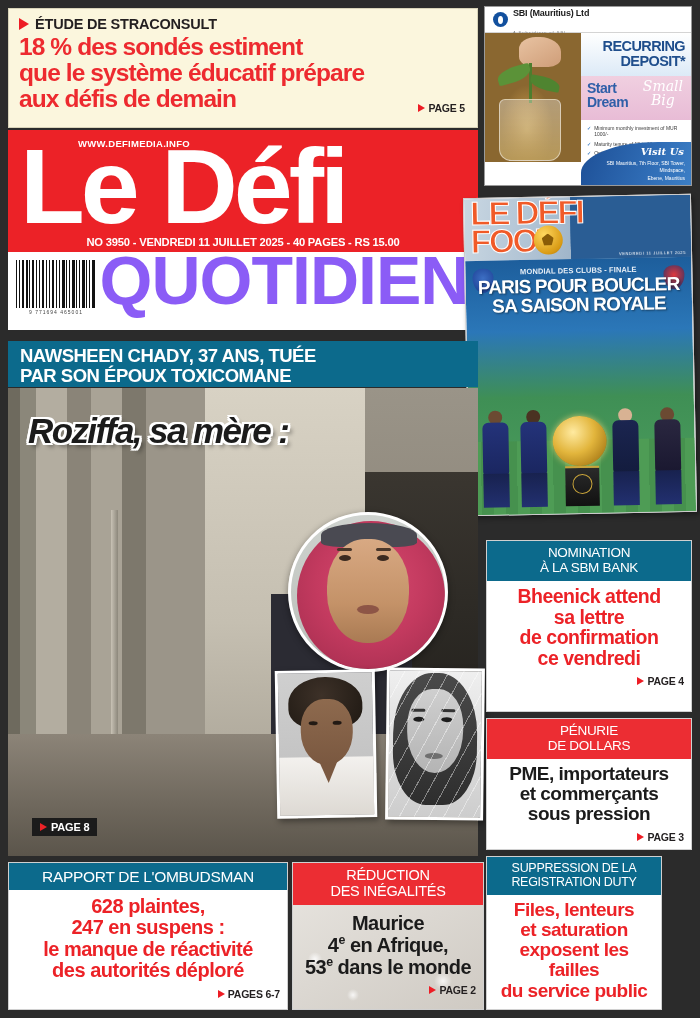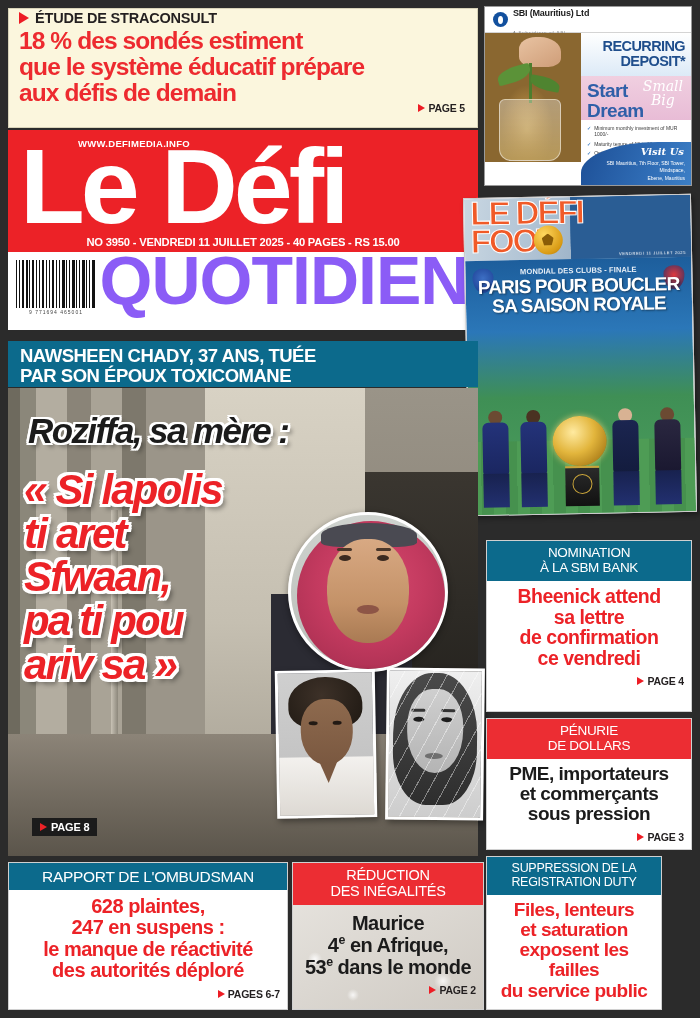--- a/index.html
+++ b/index.html
@@ -8,21 +8,21 @@
     position:relative;width:700px;height:1018px;overflow:hidden;
     background:#2b2b2b;
     font-family:"Liberation Sans",sans-serif;
     -webkit-font-smoothing:antialiased;
   }
 
   
   .teaser{
     position:absolute;left:8px;top:8px;width:470px;height:120px;
     background:#fbf6dd;border:1px solid #d8d3b8;
-    padding:1px 10px 0 10px;
+    padding:7px 10px 0 10px;
   }
   .teaser-kicker{
     display:flex;align-items:center;gap:6px;
     font-size:14.5px;font-weight:bold;letter-spacing:-.2px;color:#231f20;
   }
   .tri{
     width:0;height:0;border-left:10px solid #ed1c24;
     border-top:6px solid transparent;border-bottom:6px solid transparent;
     flex:0 0 auto;
   }
@@ -85,21 +85,21 @@
     padding:6px 6px 7px 4px;text-align:right;
   }
   .sbi-rec{
     font-size:14.5px;font-weight:bold;color:#1f4e8c;letter-spacing:-.6px;line-height:1.02;
   }
   .sbi-band2{
     background:linear-gradient(180deg,#f0cfe0 0%,#e8bcd6 100%);
     padding:5px 6px 7px 6px;position:relative;height:44px;
   }
   .sbi-start{
-    font-size:19px;font-weight:bold;color:#2f5fa8;letter-spacing:-.5px;line-height:1.05;
+    font-size:14px;font-weight:bold;color:#2f5fa8;letter-spacing:-.5px;line-height:1.05;
   }
   .sbi-script{
     position:absolute;right:8px;top:3px;
     font-family:"DejaVu Serif",serif;font-style:italic;font-size:14px;color:#fff;
     line-height:1.02;text-align:center;
   }
   .sbi-bullets{padding:5px 4px 0 6px;}
   .sbi-b{
     display:flex;gap:3px;font-size:5px;color:#3a3a3a;line-height:1.35;margin-bottom:2.5px;
     filter:blur(.35px);
@@ -573,27 +573,20 @@
     <div class="mp-crowd"></div>
     <div class="mp-ground"></div>
     <div class="page8">
       <span class="tri sm" style="border-left-color:#ec2227"></span>
       <span>PAGE 8</span>
     </div>
   </div>
 
   <div class="head-black">Roziffa, sa mère :</div>
 
-  <div class="head-red">
-    <div>« Si lapolis</div>
-    <div>ti aret</div>
-    <div>Sfwaan,</div>
-    <div>pa ti pou</div>
-    <div>ariv sa »</div>
-  </div>
 
   <div class="portrait">
     <div class="pt-scarf"></div>
     <div class="pt-band"></div>
     <div class="pt-face"></div>
     <div class="pt-brow l"></div>
     <div class="pt-brow r"></div>
     <div class="pt-eye l"></div>
     <div class="pt-eye r"></div>
     <div class="pt-mouth"></div>

